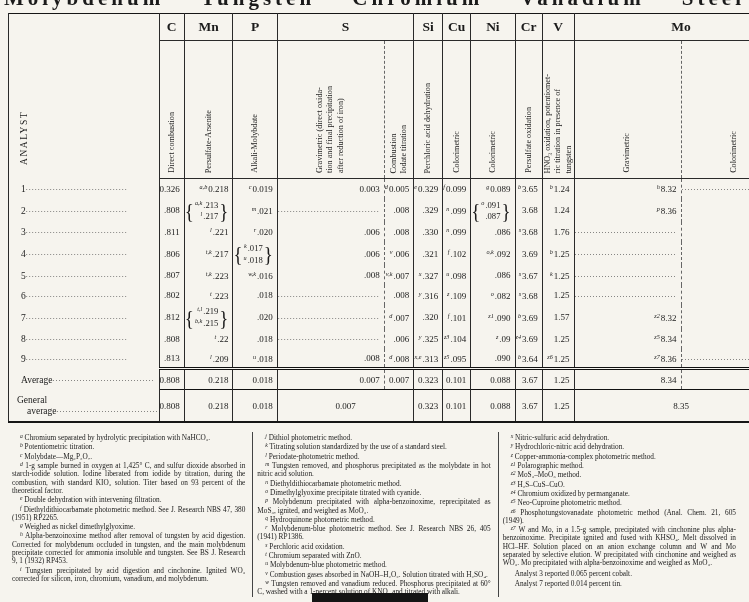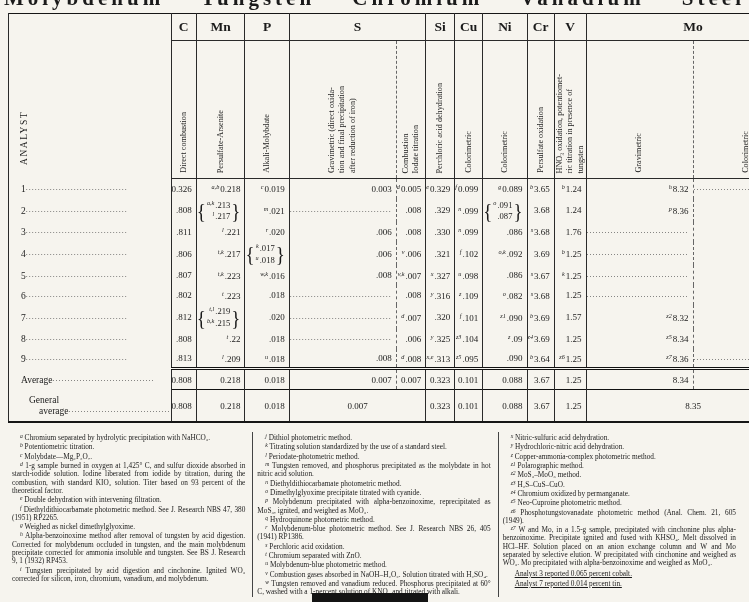--- a/index.html
+++ b/index.html
@@ -30,29 +30,29 @@
   .ld{display:inline-block;max-width:120px;overflow:hidden;vertical-align:baseline;white-space:nowrap;}
   .dots{display:inline-block;max-width:100%;overflow:hidden;white-space:nowrap;}
   .brw{display:inline-flex;align-items:center;}
   .brc{font-size:19px;font-weight:normal;line-height:1;transform:scaleY(1.15);}
   .brv{display:inline-block;text-align:right;font-size:8.6px;line-height:1.25;padding:0 1px;}
   tr.avgr{height:21px;}
   td.avgc{border-top:3px double #111;}
   tr.genr{height:32px;}
   td.gac{border-top:1px solid #111;}
   td.gac.ctr{text-align:center;padding-right:0;}
-  td.glbl{font-size:9.5px;vertical-align:middle;padding-left:20px;white-space:nowrap;}
+  td.glbl{font-size:9.5px;vertical-align:middle;padding-left:8px;white-space:nowrap;}
   td.glbl .g2{padding-left:10px;}
   
   #footnotes{position:absolute;left:8px;top:432px;width:735px;display:flex;}
   .fncol{width:33.33%;padding:1px 7px 0 4px;text-align:justify;}
   .fncol + .fncol{border-left:1px solid #444;}
   .fn{font-size:7.3px;line-height:1.14;margin:0;text-indent:8px;}
   .fn sup{font-size:5.6px;font-style:italic;vertical-align:2px;}
-  .fn.plain{text-indent:12px;margin-top:2px;text-decoration:underline;}
+  .fn.plain{text-indent:12px;margin-top:2px;}
   #scanbar{position:absolute;left:312px;top:593px;width:116px;height:9px;background:#141414;}
 </style>
 </head>
 <body>
 
 <div id="titleclip">
   <div class="big">Molybdenum Tungsten Chromium Vanadium Steel</div>
 </div>
 
 <div id="tablewrap">

